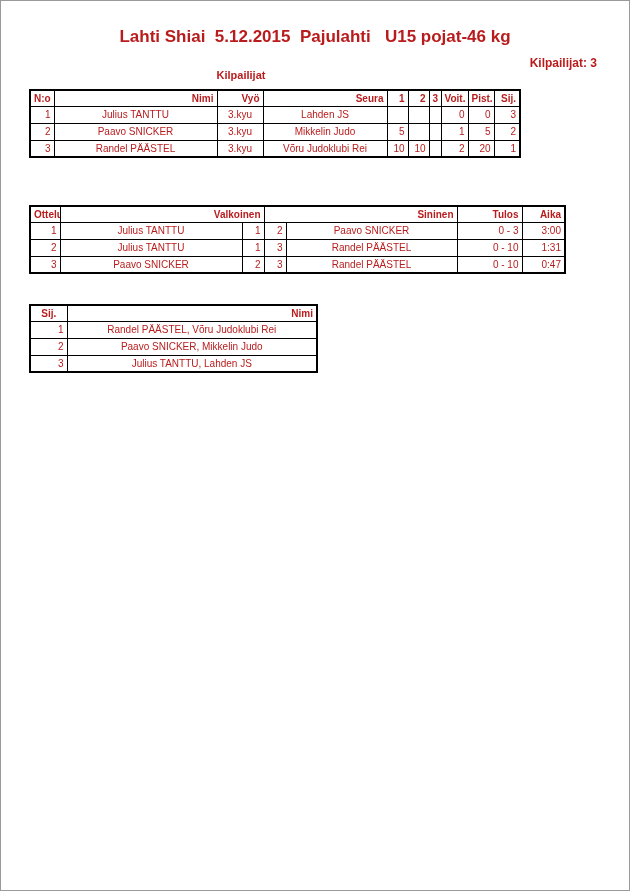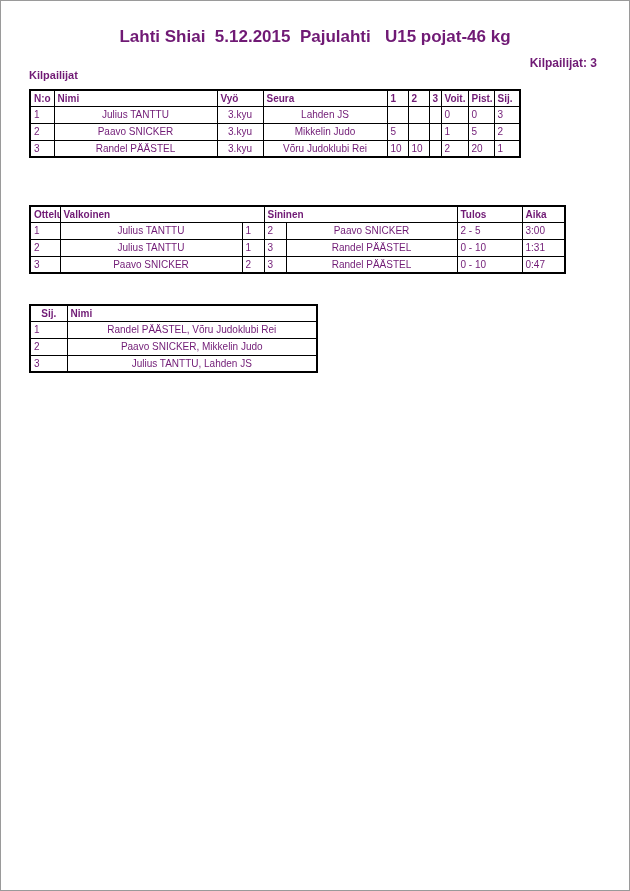--- a/index.html
+++ b/index.html
@@ -4,42 +4,42 @@
 <style>
   * { box-sizing: border-box; }
   html, body { margin: 0; padding: 0; background: #ffffff; }
   .page {
     position: relative;
     width: 630px;
     height: 891px;
     background: #ffffff;
     border: 1px solid #9a9a9a;
     font-family: "Liberation Sans", "DejaVu Sans", sans-serif;
-    color: #701a75;
+    color: #b91c1c;
     overflow: hidden;
   }
   .title {
     position: absolute;
     top: 26px; left: 0; width: 100%;
     text-align: center;
     font-size: 17px;
     font-weight: bold;
     white-space: pre;
   }
   .count {
     position: absolute;
     top: 55px; right: 32px;
     font-size: 12px;
     font-weight: bold;
   }
   .section-heading {
     position: absolute;
     font-size: 11px;
     font-weight: bold;
-    text-align: left;
+    text-align: center;
   }
   .h-competitors { top: 68px;  left: 28px; width: 424px; }
   .h-matches     { top: 178px; left: 28px; width: 535px; }
   .h-results     { top: 285px; left: 28px; width: 287px; }
 
   table.tbl {
     position: absolute;
     border-collapse: collapse;
     table-layout: fixed;
     border: 2px solid #000;
@@ -52,21 +52,21 @@
   .tbl th, .tbl td {
     border: 1px solid #000;
     padding: 1px 3px;
     overflow: hidden;
     white-space: nowrap;
     vertical-align: middle;
   }
   .tbl th { height: 16px; font-size: 10px; font-weight: bold; }
   .tbl td { height: 17px; font-weight: normal; }
   .al { text-align: center; }
-  .ac { text-align: left; }
+  .ac { text-align: right; }
 </style>
 </head>
 <body>
 
 <div class="page">
 
   <div class="title">Lahti Shiai  5.12.2015  Pajulahti   U15 pojat-46 kg</div>
   <div class="count">Kilpailijat: 3</div>
 
   <div class="section-heading h-competitors">Kilpailijat</div>
@@ -156,21 +156,21 @@
         <th class="ac">Aika</th>
       </tr>
     </thead>
     <tbody>
       <tr>
         <td class="ac">1</td>
         <td class="al">Julius TANTTU</td>
         <td class="ac">1</td>
         <td class="ac">2</td>
         <td class="al">Paavo SNICKER</td>
-        <td class="ac">2 - 5</td>
+        <td class="ac">0 - 3</td>
         <td class="ac">3:00</td>
       </tr>
       <tr>
         <td class="ac">2</td>
         <td class="al">Julius TANTTU</td>
         <td class="ac">1</td>
         <td class="ac">3</td>
         <td class="al">Randel PÄÄSTEL</td>
         <td class="ac">0 - 10</td>
         <td class="ac">1:31</td>

